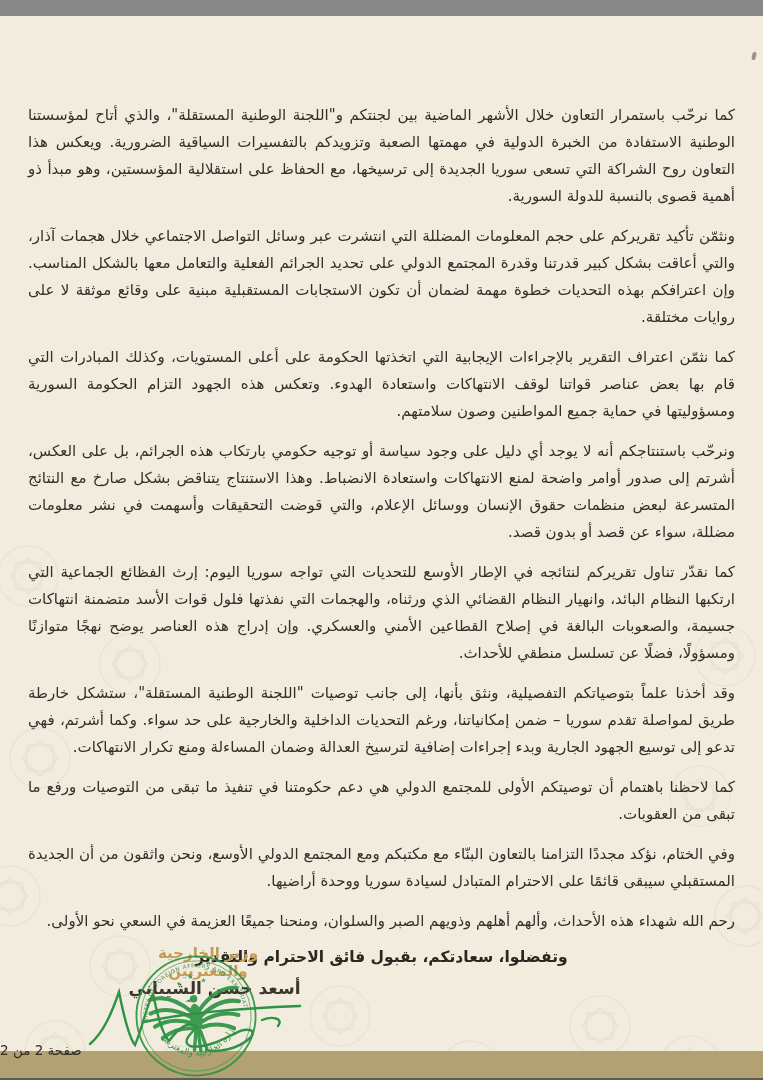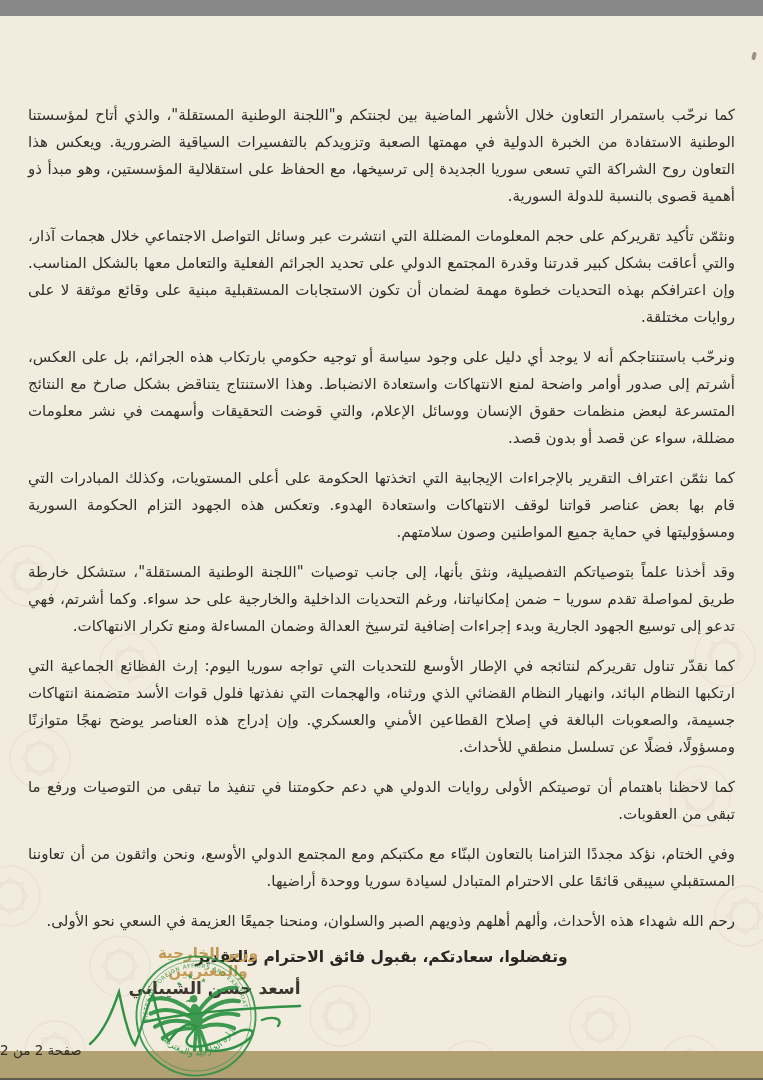--- a/index.html
+++ b/index.html
@@ -79,26 +79,26 @@
       <use href="#rosette" x="745" y="900"></use>
         <use href="#rosette" x="690" y="1050"></use>
     </g>
   </svg>
 
   <span class="corner-mark"></span>
 
   <div class="content">
     <p>كما نرحّب باستمرار التعاون خلال الأشهر الماضية بين لجنتكم و"اللجنة الوطنية المستقلة"، والذي أتاح لمؤسستنا الوطنية الاستفادة من الخبرة الدولية في مهمتها الصعبة وتزويدكم بالتفسيرات السياقية الضرورية. ويعكس هذا التعاون روح الشراكة التي تسعى سوريا الجديدة إلى ترسيخها، مع الحفاظ على استقلالية المؤسستين، وهو مبدأ ذو أهمية قصوى بالنسبة للدولة السورية.</p>
     <p>ونثمّن تأكيد تقريركم على حجم المعلومات المضللة التي انتشرت عبر وسائل التواصل الاجتماعي خلال هجمات آذار، والتي أعاقت بشكل كبير قدرتنا وقدرة المجتمع الدولي على تحديد الجرائم الفعلية والتعامل معها بالشكل المناسب. وإن اعترافكم بهذه التحديات خطوة مهمة لضمان أن تكون الاستجابات المستقبلية مبنية على وقائع موثقة لا على روايات مختلقة.</p>
+    <p>كما نثمّن اعتراف التقرير بالإجراءات الإيجابية التي اتخذتها الحكومة على أعلى المستويات، وكذلك المبادرات التي قام بها بعض عناصر قواتنا لوقف الانتهاكات واستعادة الهدوء. وتعكس هذه الجهود التزام الحكومة السورية ومسؤوليتها في حماية جميع المواطنين وصون سلامتهم.</p>
     <p>ونرحّب باستنتاجكم أنه لا يوجد أي دليل على وجود سياسة أو توجيه حكومي بارتكاب هذه الجرائم، بل على العكس، أشرتم إلى صدور أوامر واضحة لمنع الانتهاكات واستعادة الانضباط. وهذا الاستنتاج يتناقض بشكل صارخ مع النتائج المتسرعة لبعض منظمات حقوق الإنسان ووسائل الإعلام، والتي قوضت التحقيقات وأسهمت في نشر معلومات مضللة، سواء عن قصد أو بدون قصد.</p>
-    <p>كما نثمّن اعتراف التقرير بالإجراءات الإيجابية التي اتخذتها الحكومة على أعلى المستويات، وكذلك المبادرات التي قام بها بعض عناصر قواتنا لوقف الانتهاكات واستعادة الهدوء. وتعكس هذه الجهود التزام الحكومة السورية ومسؤوليتها في حماية جميع المواطنين وصون سلامتهم.</p>
+    <p>كما نقدّر تناول تقريركم لنتائجه في الإطار الأوسع للتحديات التي تواجه سوريا اليوم: إرث الفظائع الجماعية التي ارتكبها النظام البائد، وانهيار النظام القضائي الذي ورثناه، والهجمات التي نفذتها فلول قوات الأسد متضمنة انتهاكات جسيمة، والصعوبات البالغة في إصلاح القطاعين الأمني والعسكري. وإن إدراج هذه العناصر يوضح نهجًا متوازنًا ومسؤولًا، فضلًا عن تسلسل منطقي للأحداث.</p>
     <p>وقد أخذنا علماً بتوصياتكم التفصيلية، ونثق بأنها، إلى جانب توصيات "اللجنة الوطنية المستقلة"، ستشكل خارطة طريق لمواصلة تقدم سوريا – ضمن إمكانياتنا، ورغم التحديات الداخلية والخارجية على حد سواء. وكما أشرتم، فهي تدعو إلى توسيع الجهود الجارية وبدء إجراءات إضافية لترسيخ العدالة وضمان المساءلة ومنع تكرار الانتهاكات.</p>
-    <p>كما نقدّر تناول تقريركم لنتائجه في الإطار الأوسع للتحديات التي تواجه سوريا اليوم: إرث الفظائع الجماعية التي ارتكبها النظام البائد، وانهيار النظام القضائي الذي ورثناه، والهجمات التي نفذتها فلول قوات الأسد متضمنة انتهاكات جسيمة، والصعوبات البالغة في إصلاح القطاعين الأمني والعسكري. وإن إدراج هذه العناصر يوضح نهجًا متوازنًا ومسؤولًا، فضلًا عن تسلسل منطقي للأحداث.</p>
-    <p>كما لاحظنا باهتمام أن توصيتكم الأولى روايات الدولي هي دعم حكومتنا في تنفيذ ما تبقى من التوصيات ورفع ما تبقى من العقوبات.</p>
-    <p>وفي الختام، نؤكد مجددًا التزامنا بالتعاون البنّاء مع مكتبكم ومع المجتمع الدولي الأوسع، ونحن واثقون من أن تعاوننا المستقبلي سيبقى قائمًا على الاحترام المتبادل لسيادة سوريا ووحدة أراضيها.</p>
+    <p>كما لاحظنا باهتمام أن توصيتكم الأولى للمجتمع الدولي هي دعم حكومتنا في تنفيذ ما تبقى من التوصيات ورفع ما تبقى من العقوبات.</p>
+    <p>وفي الختام، نؤكد مجددًا التزامنا بالتعاون البنّاء مع مكتبكم ومع المجتمع الدولي الأوسع، ونحن واثقون من أن الجديدة المستقبلي سيبقى قائمًا على الاحترام المتبادل لسيادة سوريا ووحدة أراضيها.</p>
     <p>رحم الله شهداء هذه الأحداث، وألهم أهلهم وذويهم الصبر والسلوان، ومنحنا جميعًا العزيمة في السعي نحو الأولى.</p>
     <div class="closing">وتفضلوا، سعادتكم، بقبول فائق الاحترام والتقدير</div>
   </div>
 
   <div class="sig-block">
     <div class="minister-title">وزير الخارجية والمغتربين</div>
     <div class="minister-name">أسعد حسن الشيباني</div>
 
     <svg class="stamp" viewBox="0 0 200 200" aria-hidden="true">
       <defs>

